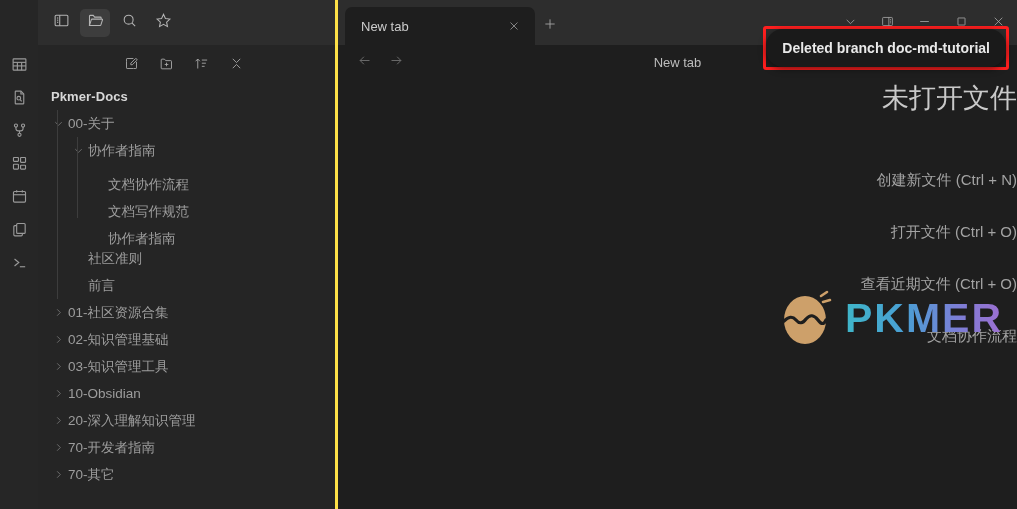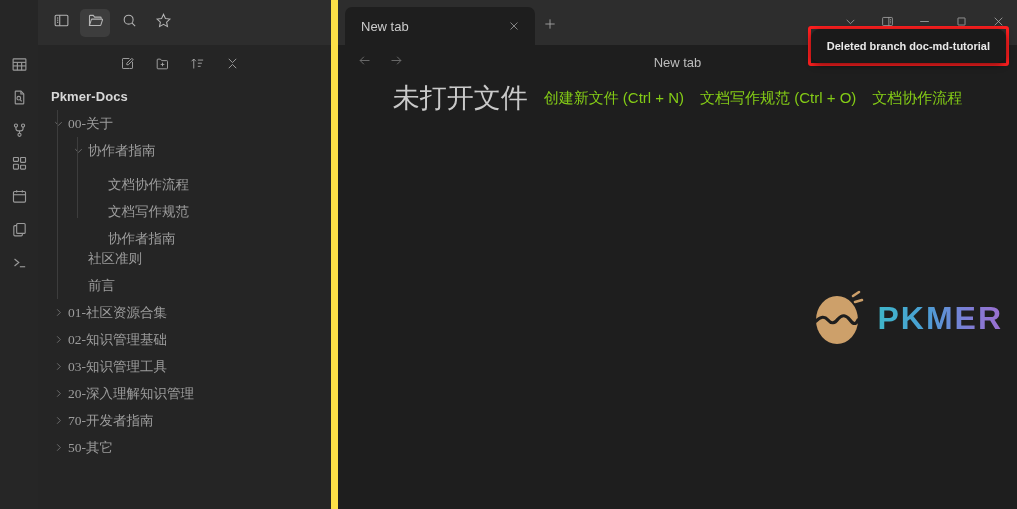--- a/index.html
+++ b/index.html
@@ -30,21 +30,21 @@
     border-radius: 4px; cursor: pointer;
   }
   .rail-btn svg { width: 17px; height: 17px; stroke: #9a9a9a; fill: none; stroke-width: 1.6; }
 
   
   .explorer {
     width: 300px; flex: 0 0 300px;
     height: 509px;
     background: #252525;
     display: flex; flex-direction: column;
-    border-right: 7px solid #fde047;
+    border-right: 3px solid #fde047;
   }
   .explorer-topbar {
     height: 45px; background: #2d2d2d;
     display: flex; align-items: center; padding-left: 8px; gap: 4px;
     flex: 0 0 45px;
   }
   .top-btn {
     width: 30px; height: 28px;
     display: flex; align-items: center; justify-content: center;
     border-radius: 5px; cursor: pointer;
@@ -58,21 +58,21 @@
     flex: 0 0 32px; margin-top: 4px;
   }
   .tool-btn { cursor: pointer; display: flex; align-items: center; justify-content: center; width: 18px; height: 18px;}
   .tool-btn svg { width: 15px; height: 15px; stroke: #a8a8a8; fill: none; stroke-width: 1.45; }
 
   .vault-title {
     color: #d8d8d8; font-size: 13px; font-weight: bold;
     padding: 8px 0 6px 13px; letter-spacing: .1px;
   }
 
-  .tree { padding-left: 0px; overflow: hidden; flex: 1; font-family: Liberation Serif, serif; }
+  .tree { padding-left: 0px; overflow: hidden; flex: 1; }
   .tree-row {
     display: flex; align-items: center;
     height: 27px; font-size: 13.5px;
     color: #9d9d9d; cursor: pointer; position: relative;
     padding-left: 13px; white-space: nowrap;
   }
   .chev {
     width: 14px; height: 14px; flex: 0 0 14px;
     display: flex; align-items: center; justify-content: center;
     margin-right: 3px;
@@ -134,58 +134,58 @@
     padding-left: 18px; gap: 16px;
   }
   .nav-btn { cursor: pointer; display:flex; align-items:center; justify-content:center; width: 16px; height: 16px; }
   .nav-btn svg { width: 15px; height: 15px; stroke: #737373; fill: none; stroke-width: 1.4; }
   .view-title {
     position: absolute; left: 0; right: 0; text-align: center;
     color: #bdbdbd; font-size: 13px; pointer-events: none;
   }
 
   .empty-state {
-    flex: 1; display: flex; 
-    align-items: flex-start; justify-content: center;
+    flex: 1; display: flex; flex-direction: column;
+    align-items: flex-end; justify-content: center;
     gap: 16px; padding-bottom: 18px;
   }
   .empty-heading {
     color: #c9c9c9; font-size: 27px; font-weight: normal;
     margin-bottom: 30px;
   }
   .empty-link {
-    color: #84cc16; font-size: 15px; line-height: 36px;
+    color: #a3a3a3; font-size: 15px; line-height: 36px;
     cursor: pointer; text-decoration: none;
   }
 
   
   .notice-wrap {
     position: absolute; right: 8px; top: 26px;
     border: 3px solid #ff1f1f;
     border-radius: 3px;
     padding: 0;
   }
   .notice {
     background: #1a1a1a;
     color: #e9e9e9;
-    font-size: 11px; font-weight: bold;
+    font-size: 14px; font-weight: bold;
     padding: 11px 16px;
-    border-radius: 9px;
+    border-radius: 17px;
     white-space: nowrap;
     box-shadow: 0 2px 7px rgba(0,0,0,.5);
   }
 
   
   .watermark {
     position: absolute; right: 14px; bottom: 12px;
     display: flex; align-items: center; gap: 9px;
     pointer-events: none;
   }
   .wm-text {
-    font-size: 32px; font-weight: bold; letter-spacing: 2px;
+    font-size: 41px; font-weight: bold; letter-spacing: 2px;
     background: linear-gradient(90deg, #3fb6c9 0%, #4a9fd4 38%, #7a7fd6 70%, #9d6fd0 100%);
     -webkit-background-clip: text; background-clip: text;
     color: transparent; -webkit-text-fill-color: transparent;
     font-family: "Liberation Sans", sans-serif;
   }
 </style>
 </head>
 <body>
 
 <div id="app">
@@ -434,37 +434,45 @@
             </svg>
           </span>
           <span class="tree-label">03-知识管理工具</span>
         </div>
         <div class="tree-row">
           <span class="chev">
             <svg viewBox="0 0 24 24">
               <polyline points="9,5 16,12 9,19"></polyline>
             </svg>
           </span>
+          <span class="tree-label">10-Obsidian</span>
+        </div>
+        <div class="tree-row">
+          <span class="chev">
+            <svg viewBox="0 0 24 24">
+              <polyline points="9,5 16,12 9,19"></polyline>
+            </svg>
+          </span>
           <span class="tree-label">20-深入理解知识管理</span>
         </div>
         <div class="tree-row">
           <span class="chev">
             <svg viewBox="0 0 24 24">
               <polyline points="9,5 16,12 9,19"></polyline>
             </svg>
           </span>
           <span class="tree-label">70-开发者指南</span>
         </div>
         <div class="tree-row">
           <span class="chev">
             <svg viewBox="0 0 24 24">
               <polyline points="9,5 16,12 9,19"></polyline>
             </svg>
           </span>
-          <span class="tree-label">50-其它</span>
+          <span class="tree-label">70-其它</span>
         </div>
         <div class="guide" style="left: 19px; top: 0px; height: 189px;"></div>
         <div class="guide" style="left: 39px; top: 27px; height: 81px;"></div>
       </div>
   </div>
 
   <div class="main">
 
     <div class="tabbar">
       <div class="tab">
@@ -545,21 +553,22 @@
               <polyline points="13,6 19,12 13,18"></polyline>
             </svg>
         </span>
       </div>
       <div class="view-title">New tab</div>
     </div>
 
     <div class="empty-state">
       <div class="empty-heading">未打开文件</div>
       <a class="empty-link">创建新文件 (Ctrl + N)</a>
-      <a class="empty-link">文档写作规范 (Ctrl + O)</a>
+      <a class="empty-link">打开文件 (Ctrl + O)</a>
+      <a class="empty-link">查看近期文件 (Ctrl + O)</a>
       <a class="empty-link">文档协作流程</a>
     </div>
 
     <div class="watermark">
       <span>
         <svg width="56" height="58" viewBox="0 0 56 58">
           <ellipse cx="25" cy="33" rx="21" ry="24" fill="#cda06a"></ellipse>
           <path d="M4 34 Q11 27 16 33 Q21 39 26 32 Q32 25 38 33 Q43 40 46 33" fill="none" stroke="#1e1e1e" stroke-width="3.2" stroke-linecap="round"></path>
           <path d="M41 9 l6 -4" stroke="#cda06a" stroke-width="2.6" stroke-linecap="round"></path>
           <path d="M43 15 l7 -2" stroke="#cda06a" stroke-width="2.6" stroke-linecap="round"></path>

